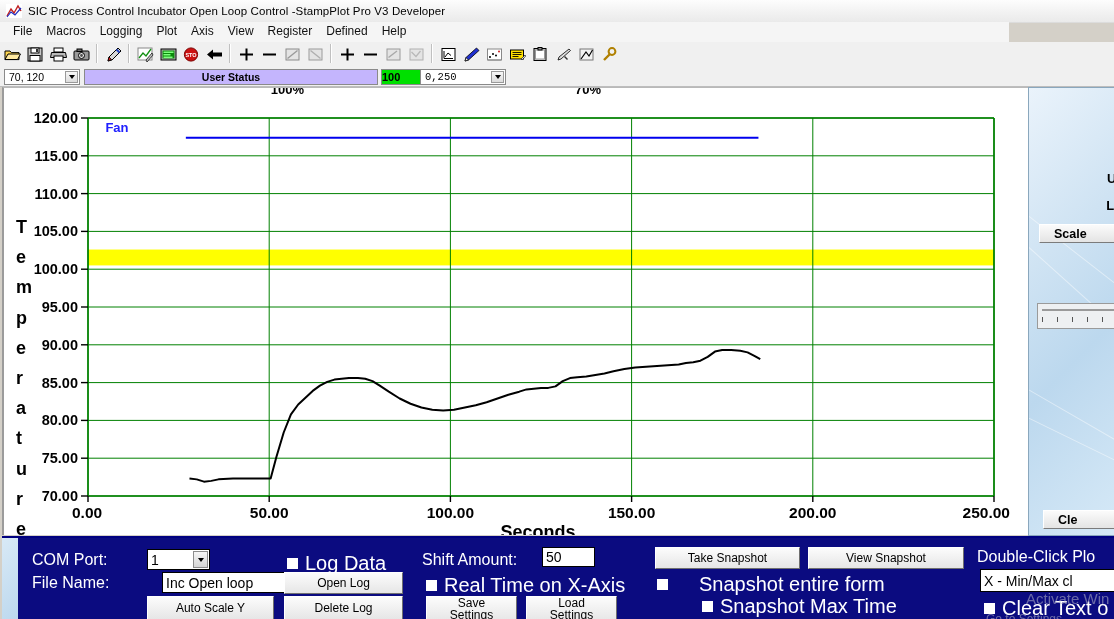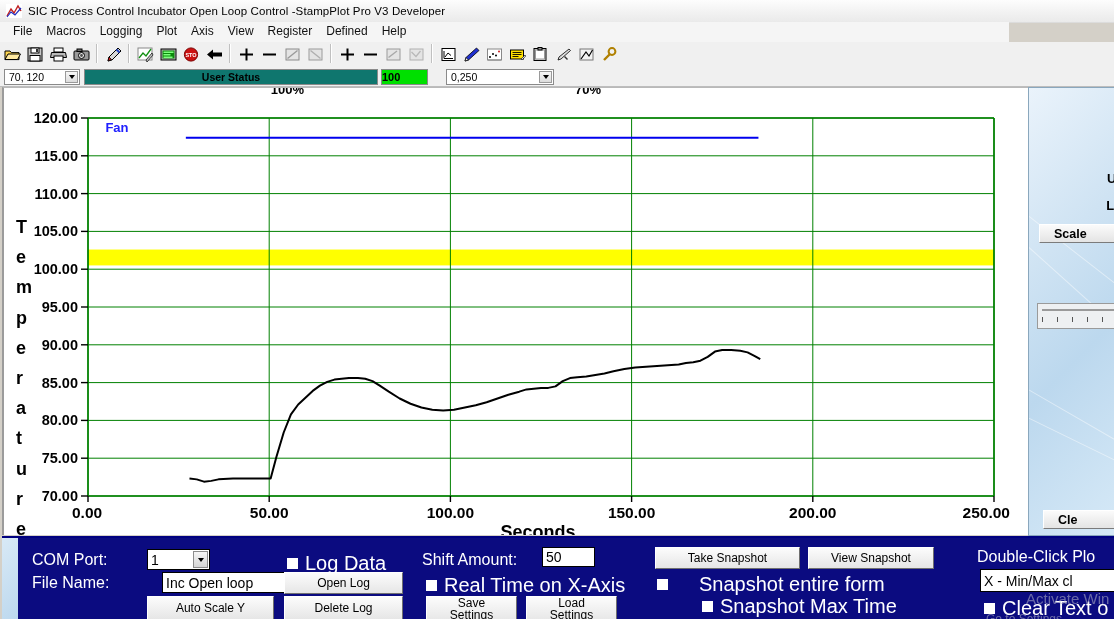--- a/index.html
+++ b/index.html
@@ -54,21 +54,21 @@
     display:flex;align-items:center;font-size:10.5px;color:#000;position:relative;
   }
   .combo .cval{padding-left:4px;white-space:nowrap;overflow:hidden;}
   .combo .carrow{
     position:absolute;right:1px;top:1px;width:13px;height:12px;
     background:linear-gradient(to bottom,#f7f7f7,#dcdcdc);border:1px solid #9a9a9a;
     display:flex;align-items:center;justify-content:center;box-sizing:border-box;
   }
   .combo .carrow::after{content:"";border-left:3px solid transparent;border-right:3px solid transparent;border-top:4px solid #000;}
   .statusbox{
-    height:16px;box-sizing:border-box;border:1px solid #8a8a8a;background:#0f766e;
+    height:16px;box-sizing:border-box;border:1px solid #8a8a8a;background:#c4b5fd;
     display:flex;align-items:center;justify-content:center;
     font-size:10.5px;font-weight:bold;color:#000;
   }
   .greenbox{
     height:16px;box-sizing:border-box;border:1px solid #8a8a8a;background:#00e000;
     display:flex;align-items:center;
     font-size:11px;font-weight:bold;color:#000;
   }
 
   
@@ -375,21 +375,21 @@
     <div class="combo" style="left:4px;position:absolute;width:76px;">
       <span class="cval">70, 120</span>
       <span class="carrow"></span>
     </div>
     <div class="statusbox" style="left:84px;position:absolute;width:294px;">
       <span>User Status</span>
     </div>
     <div class="greenbox" style="left:381px;position:absolute;width:47px;">
       <span>100</span>
     </div>
-    <div class="combo" style="left:446px;position:absolute;width:108px;">
+    <div class="combo" style="left:420px;position:absolute;width:86px;font-family:Liberation Mono, monospace;">
       <span class="cval">0,250</span>
       <span class="carrow"></span>
     </div>
   </div>
 
   <div class="plotpanel">
     <svg id="chart" width="1024" height="447" viewBox="0 0 1024 447">
         <rect x="0" y="0" width="1024" height="447" fill="#ffffff"></rect>
         <rect x="84" y="161.54400000000004" width="906" height="15.875999999999976" fill="#ffff00"></rect>
         <line x1="84" y1="408" x2="990" y2="408" stroke="#008000" stroke-width="1"></line>
@@ -519,21 +519,21 @@
     <div class="bp-check" style="left:424px;top:36px;">
       <span class="box"></span>
       <span class="lbl">Real Time on X-Axis</span>
     </div>
     <div class="bp-btn" style="left:424px;top:58px;width:91px;height:26px;">Save
 Settings</div>
     <div class="bp-btn" style="left:524px;top:58px;width:91px;height:26px;">Load
 Settings</div>
 
     <div class="bp-btn" style="left:653px;top:9px;width:145px;height:22px;">Take Snapshot</div>
-    <div class="bp-btn" style="left:806px;top:9px;width:126px;height:22px;">View Snapshot</div>
+    <div class="bp-btn" style="left:806px;top:9px;width:156px;height:22px;">View Snapshot</div>
     <div class="bp-check" style="left:655px;top:35px;gap:24px;">
       <span class="box"></span>
       <span class="lbl">Snapshot entire form</span>
     </div>
     <div class="bp-check" style="left:655px;top:57px;margin-left:45px;">
       <span class="box"></span>
       <span class="lbl">Snapshot Max Time</span>
     </div>
     <div class="bp-check" style="left:655px;top:79px;">
 

